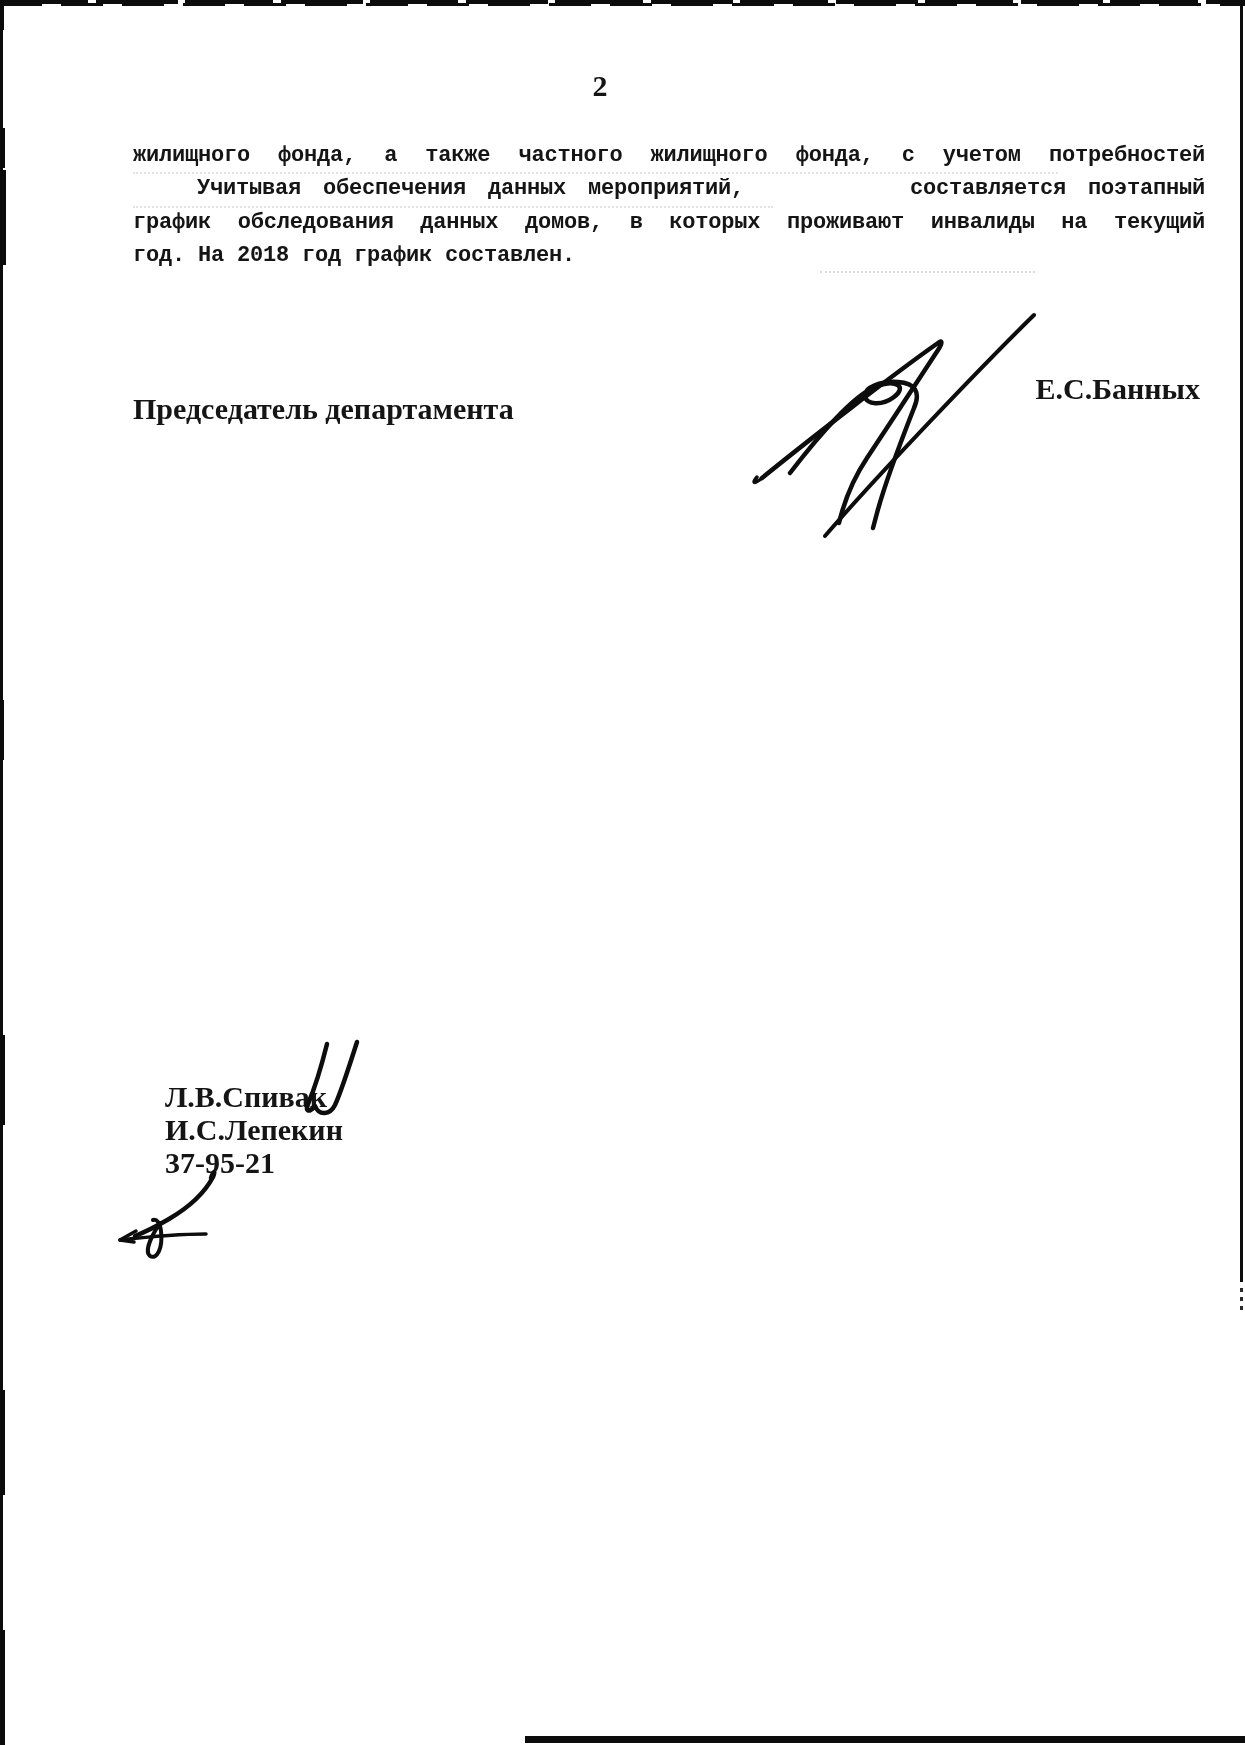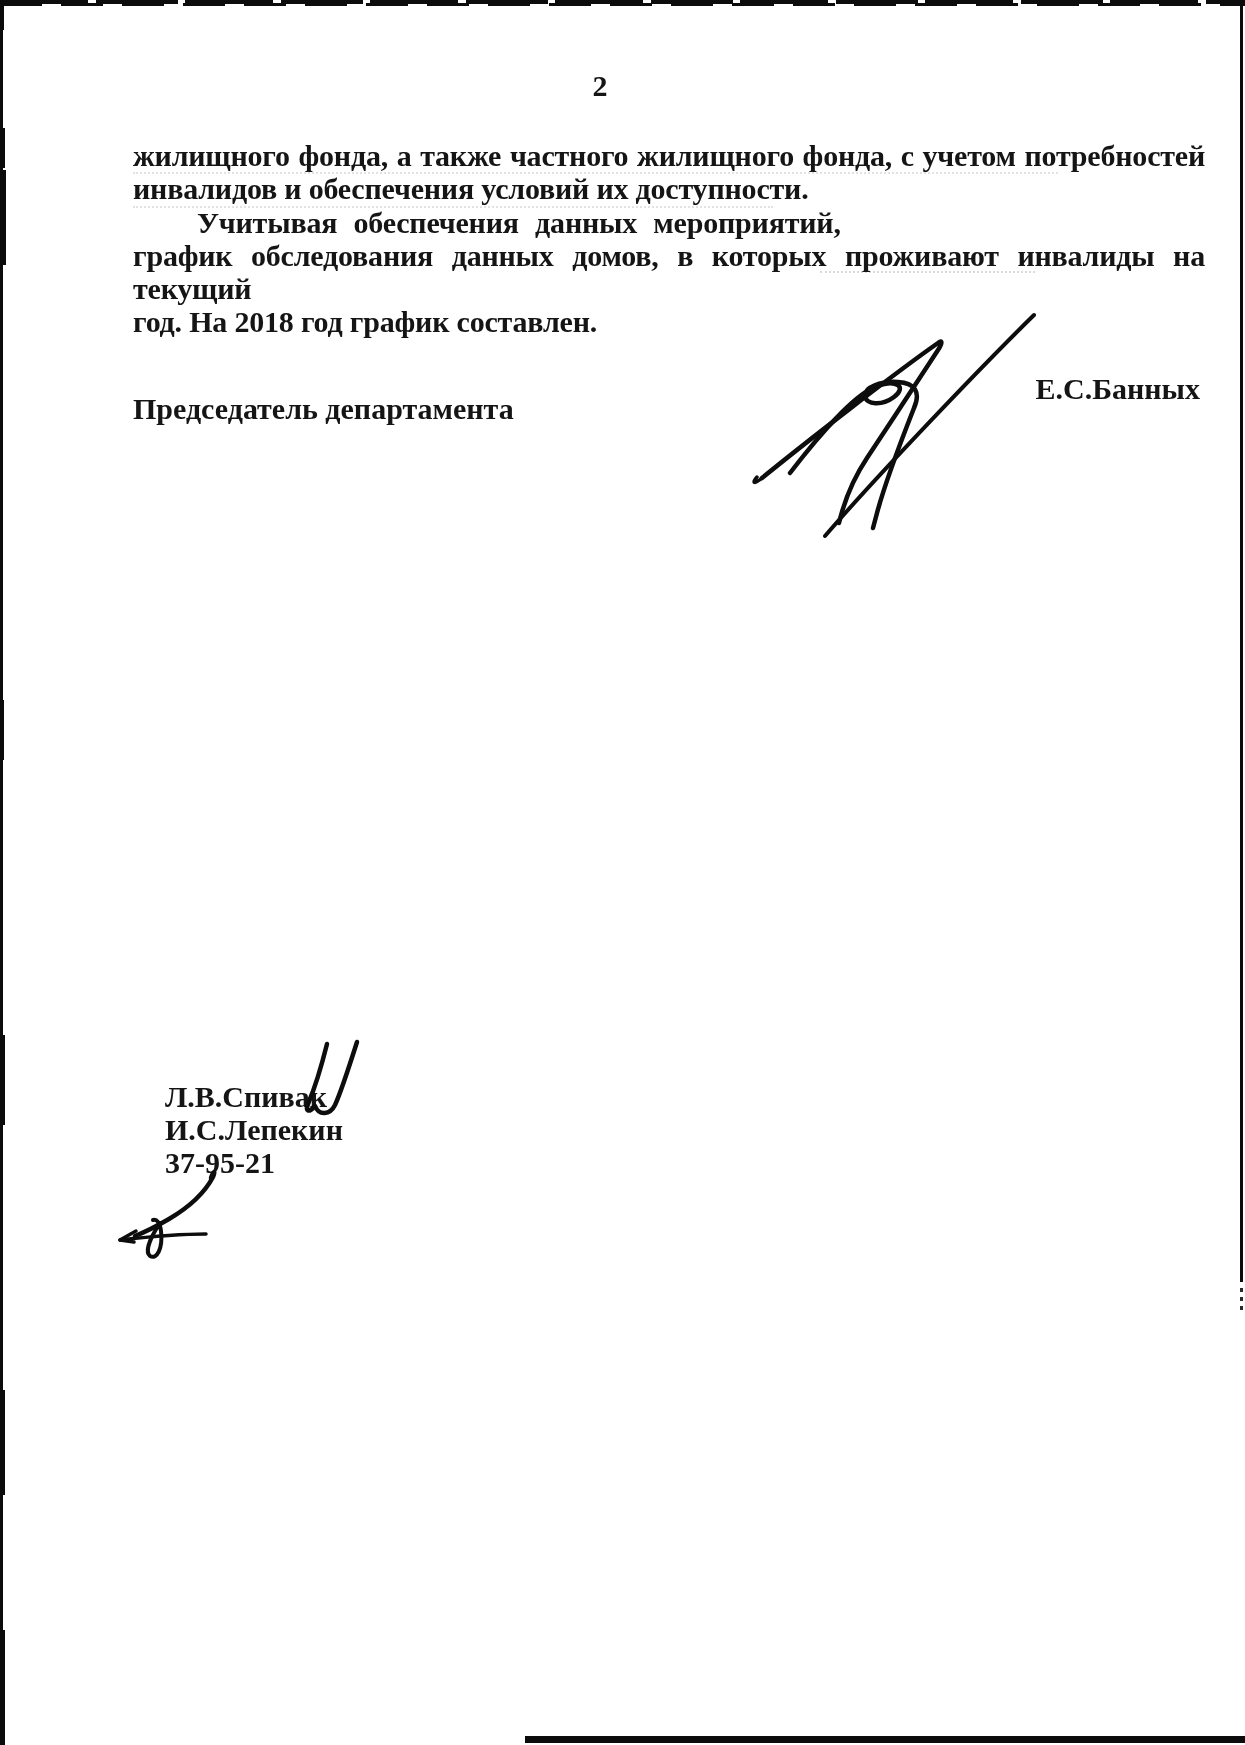--- a/index.html
+++ b/index.html
@@ -46,21 +46,21 @@
   .ghost2 { left:133px; top:206px; width:640px; }
   .ghost3 { left:820px; top:271px; width:215px; border-top-color:#cfcfcf; }
 
   
   .page-number {
     position:absolute; left:560px; top:69px; width:80px;
     text-align:center; font-size:30px;
   }
   .body-text {
     position:absolute; left:133px; top:139px; width:1072px;
-    font-size:30px; line-height:33.25px; letter-spacing:-0.2px;
+    font-size:22px; line-height:33.25px; letter-spacing:-0.2px;font-family:Liberation Mono, monospace;
   }
   .line { white-space:nowrap; }
   .just { text-align:justify; text-align-last:justify; white-space:normal; }
   .split-line {
     display:flex; justify-content:space-between;
     padding-left:64px; word-spacing:9px;
   }
   .sign-title { position:absolute; left:133px; top:392px; font-size:30px; }
   .sign-name  { position:absolute; right:45px; top:372px; font-size:30px; text-align:right; }
   .footer-block {
@@ -96,23 +96,23 @@
   <div class="right-dot rd3"></div>
   <div class="bottom-band"></div>
   <div class="ghost ghost1"></div>
   <div class="ghost ghost2"></div>
   <div class="ghost ghost3"></div>
 
   <div class="page-number">2</div>
 
   <div class="body-text">
     <div class="line just">жилищного фонда, а также частного жилищного фонда, с учетом потребностей</div>
-    <div class="line">инвалидов и обеспечения условий их доступности.</div>
     <div class="split-line">
       <span>Учитывая обеспечения данных мероприятий,</span>
+      <span>составляется поэтапный</span>
     </div>
     <div class="line just">график обследования данных домов, в которых проживают инвалиды на текущий</div>
     <div class="line">год. На 2018 год график составлен.</div>
   </div>
 
   <div class="sign-title">Председатель департамента</div>
   <div class="sign-name">Е.С.Банных</div>
 
   <svg class="sig sig-main" viewBox="0 0 310 270">
     <path d="M 90 258 C 140 200, 245 90, 299 37" stroke-width="4"></path>

